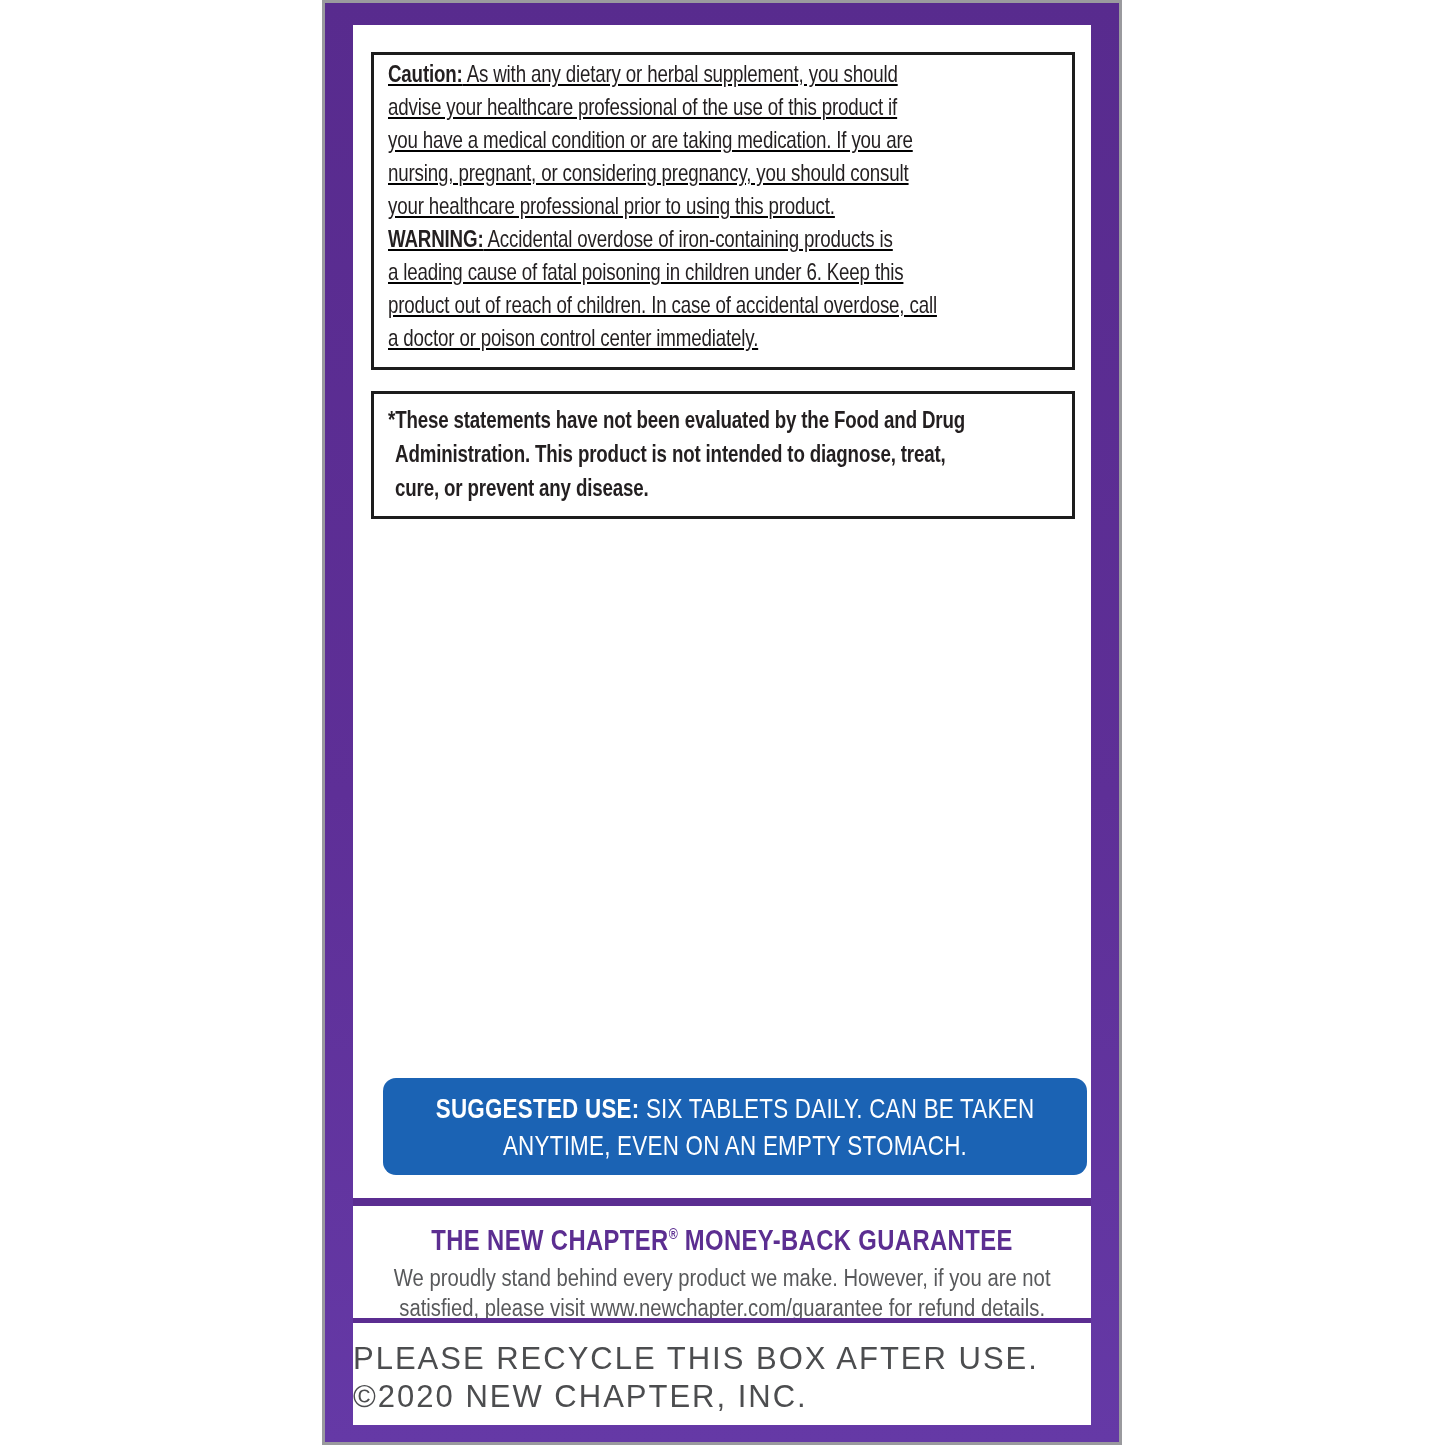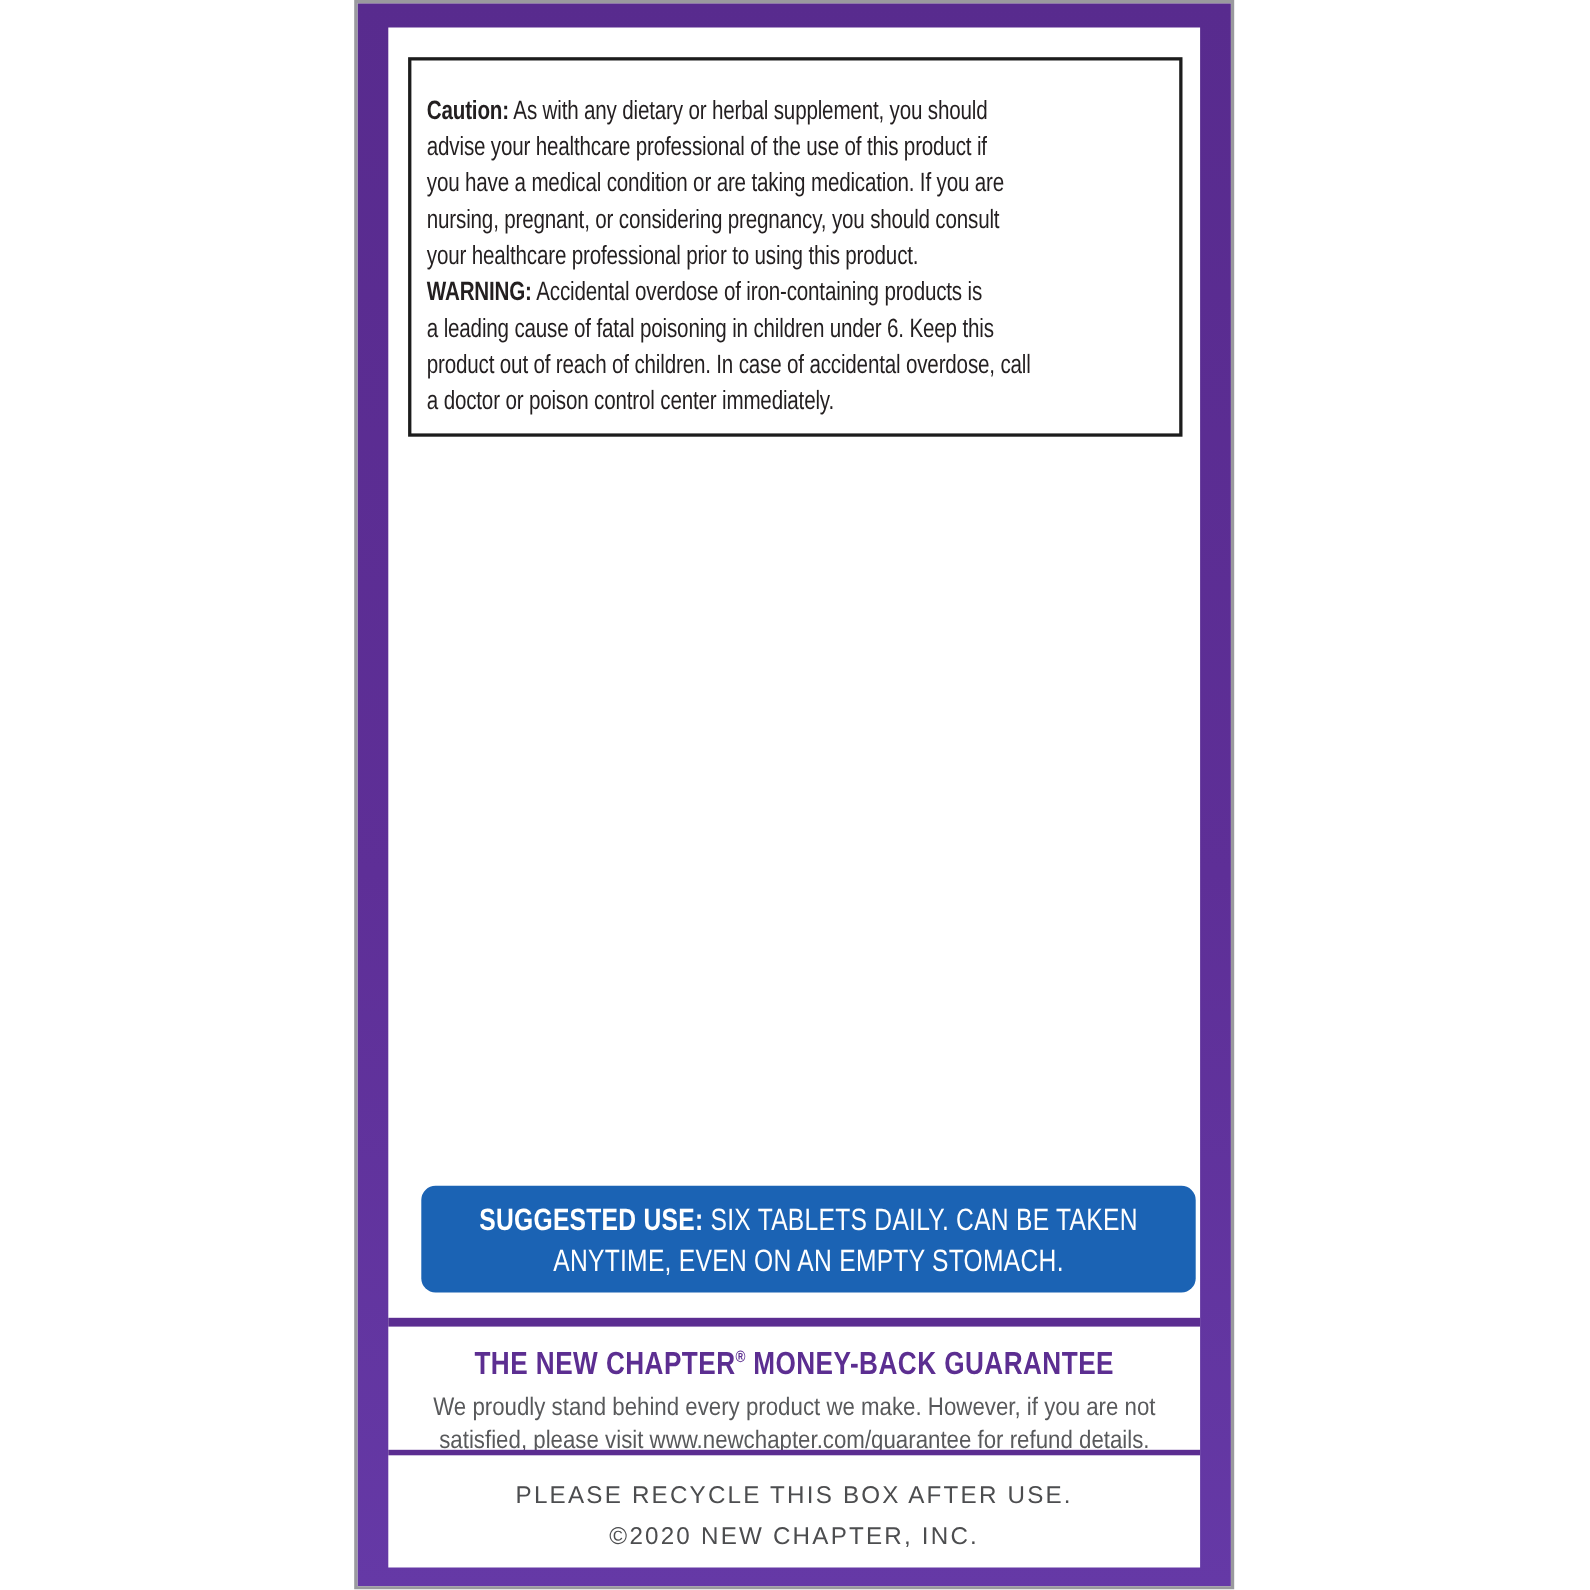--- a/index.html
+++ b/index.html
@@ -19,21 +19,21 @@
   .inner {
     position:absolute; left:28px; right:28px; top:22px; bottom:17px;
     background:#ffffff;
   }
 
   
   .box {
     position:absolute; left:18px; width:704px; box-sizing:border-box;
     border:3px solid #1c1c1c; background:#ffffff;
   }
-  .caution-box { top:27px;  padding:29px 14px 13px 14px; }
+  .caution-box { top:27px;  padding:2px 14px 13px 14px;text-decoration:underline; }
   .fda-box     { top:366px; padding:9px 14px 11px 14px; }
 
   
   .cond  { transform:scaleX(0.78); transform-origin:0 0; width:128.2%; }
   .condc { transform:scaleX(0.80); transform-origin:50% 0; width:125%; margin-left:-12.5%; }
 
   .para {
     font-size:24px; line-height:33px; color:#231f20;
     letter-spacing:-0.2px; white-space:pre-line;
   }
@@ -69,22 +69,22 @@
   }
   .g-head .reg { font-size:15px; vertical-align:11px; letter-spacing:0; }
   .g-body {
     color:#58595b; font-size:23px; line-height:30px; white-space:pre-line;
     transform:scaleX(0.88); transform-origin:50% 0;
     width:113.6%; margin-left:-6.8%; margin-top:5px;
   }
 
   
   .recycle {
-    position:absolute; left:0; right:0; top:1315px; text-align:center;
-    color:#4c4d4f; font-size:22px; line-height:38px; letter-spacing:2px;
+    position:absolute; left:0; right:0; top:1315px; text-align:left;
+    color:#4c4d4f; font-size:31px; line-height:38px; letter-spacing:2px;
     white-space:pre-line;
   }
 </style>
 </head>
 <body>
 
 <div class="panel">
   <div class="inner">
 
     <div class="box caution-box">
@@ -94,20 +94,27 @@
 you have a medical condition or are taking medication. If you are
 nursing, pregnant, or considering pregnancy, you should consult
 your healthcare professional prior to using this product.</span></div>
         <div class="para"><span class="b">WARNING:</span><span> Accidental overdose of iron-containing products is
 a leading cause of fatal poisoning in children under 6. Keep this
 product out of reach of children. In case of accidental overdose, call
 a doctor or poison control center immediately.</span></div>
       </div>
     </div>
 
+    <div class="box fda-box">
+      <div class="cond">
+        <div class="fda-text">*These statements have not been evaluated by the Food and Drug
+Administration. This product is not intended to diagnose, treat,
+cure, or prevent any disease.</div>
+      </div>
+    </div>
 
     <div class="suggested-use">
       <div class="su-text condc"><span class="b">SUGGESTED USE:</span><span> SIX TABLETS DAILY. CAN BE TAKEN
 ANYTIME, EVEN ON AN EMPTY STOMACH.</span></div>
     </div>
 
     <div class="sep sep1"></div>
 
     <div class="guarantee">
       <div class="g-head"><span>THE NEW CHAPTER</span><span class="reg">®</span><span> MONEY-BACK GUARANTEE</span></div>

